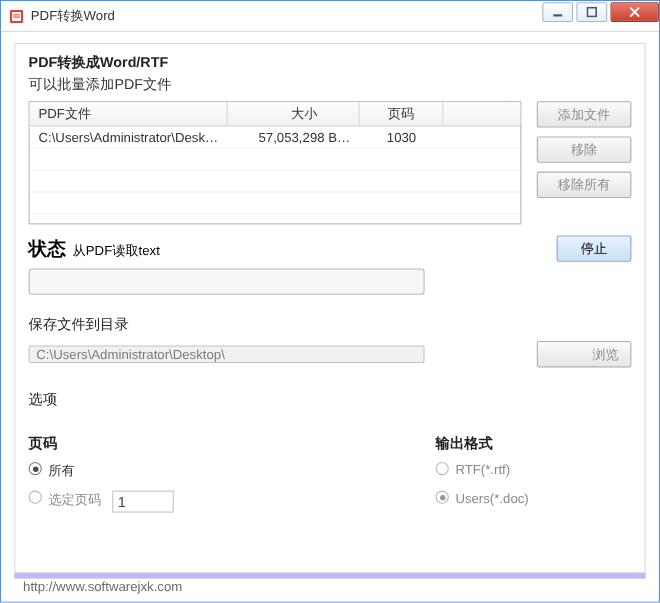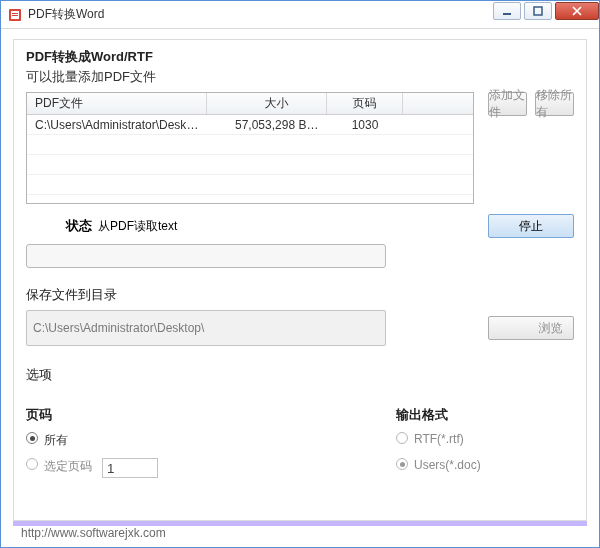--- a/index.html
+++ b/index.html
@@ -18,31 +18,31 @@
 .sub { font-size: 13px; color:#333; margin-bottom: 6px;}
 .row1 { display:flex; gap: 14px; }
 .table-wrap { flex:1; border:1px solid #b5b5b5; background:#fff; height:112px;}
 .thead { display:flex; background: linear-gradient(#fdfdfd,#eef1f5); border-bottom:1px solid #cfcfcf; height:22px; align-items:center;}
 .th { border-right:1px solid #d7d7d7; padding: 0 8px; color:#333; height:100%; display:flex; align-items:center;}
 .col-file { flex: 0 0 180px; }
 .col-size { flex: 0 0 100px; justify-content:center;margin-left:20px;}
 .col-page { flex: 0 0 76px; justify-content:center;}
 .trow { display:flex; height:20px; align-items:center; border-bottom:1px solid #f0f0f0;}
 .td { padding:0 8px; white-space:nowrap; overflow:hidden; text-overflow:ellipsis; color:#333;}
-.side-btns { display:flex; gap:8px; width:86px;}
+.side-btns { display:flex; flex-direction:column; gap:8px; width:86px;}
 .btn { height:24px; border:1px solid #adadad; background: linear-gradient(#fafafa,#e6e6e6); border-radius:2px; display:flex; align-items:center; justify-content:center; color:#333; }
 .btn.disabled { color:#8d8d8d; }
 .status-row { display:flex; align-items:center; margin-top:10px; gap:10px;}
 .status-left { display:flex; gap:6px; align-items:baseline;}
-.status-label { font-weight:bold; font-size:13px;margin-left:40px;}
-.stop-btn { width:86px; height:24px; border:1px solid #7aa7d9; background: linear-gradient(#e9f2fb,#c9e0f5); border-radius:2px; display:flex;align-items:center;justify-content:center; margin-left:auto;}
+.status-label { font-weight:bold; font-size:17px;}
+.stop-btn { width:68px; height:24px; border:1px solid #7aa7d9; background: linear-gradient(#e9f2fb,#c9e0f5); border-radius:2px; display:flex;align-items:center;justify-content:center; margin-left:auto;}
 .progress { margin-top:6px; height:24px; border:1px solid #b8b8b8; border-radius:3px; background:#f7f7f7; width:360px;}
 .save-label { margin-top:18px; font-size:13px; color:#222;}
 .save-row { display:flex; gap:14px; margin-top:6px; align-items:center;}
-.path-input { flex:0 0 360px; height:36px; border:1px solid #c4c4c4; background:#f1f1f1; padding:0 6px; color:#7a7a7a; display:flex;align-items:center; border-radius:2px;}
+.path-input { flex:0 0 360px; height:16px; border:1px solid #c4c4c4; background:#f1f1f1; padding:0 6px; color:#7a7a7a; display:flex;align-items:center; border-radius:2px;}
 .browse { width:86px; margin-left: auto; padding-left: 39px;}
 .options { margin-top:22px; display:flex; gap:40px;}
 .opt-col { display:flex; flex-direction:column; gap:6px; min-width:230px;}
 .opt-title { font-size:13px; color:#222; margin-bottom:2px;}
 .bold { font-weight:bold;}
 .radio-row { display:flex; align-items:flex-start; gap:6px; color:#333; height:20px;}
 .radio-row.dim { color:#8a8a8a;}
 .radio { width:12px; height:12px; border:1px solid #7d7d7d; border-radius:50%; display:flex;align-items:center;justify-content:center; background:#fff;}
 .radio.dim { border-color:#b8b8b8;}
 .radio .dot { width:5px; height:5px; background:#4a4a4a; border-radius:50%;}
@@ -98,20 +98,21 @@
             <div class="td col-file">C:\Users\Administrator\Deskto...</div>
             <div class="td col-size" style="text-align:center">57,053,298 Byte</div>
             <div class="td col-page" style="text-align:center">1030</div>
           </div>
           <div class="trow"></div>
           <div class="trow"></div>
           <div class="trow"></div>
         </div>
         <div class="side-btns">
           <div class="btn disabled">添加文件</div>
+          <div class="btn disabled">移除</div>
           <div class="btn disabled">移除所有</div>
         </div>
       </div>
 
       <div class="status-row">
         <div class="status-left">
           <span class="status-label">状态</span>
           <span>从PDF读取text</span>
         </div>
         <div class="stop-btn">停止</div>

